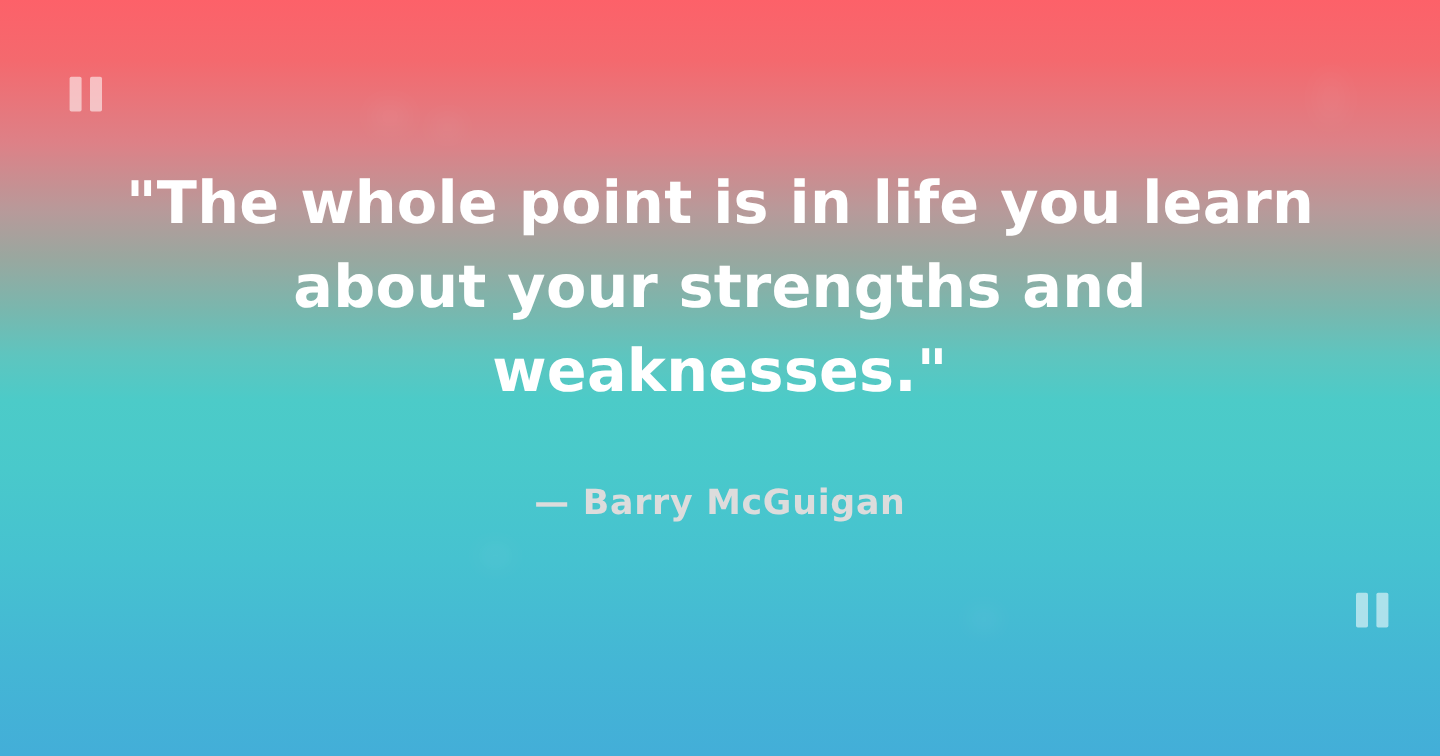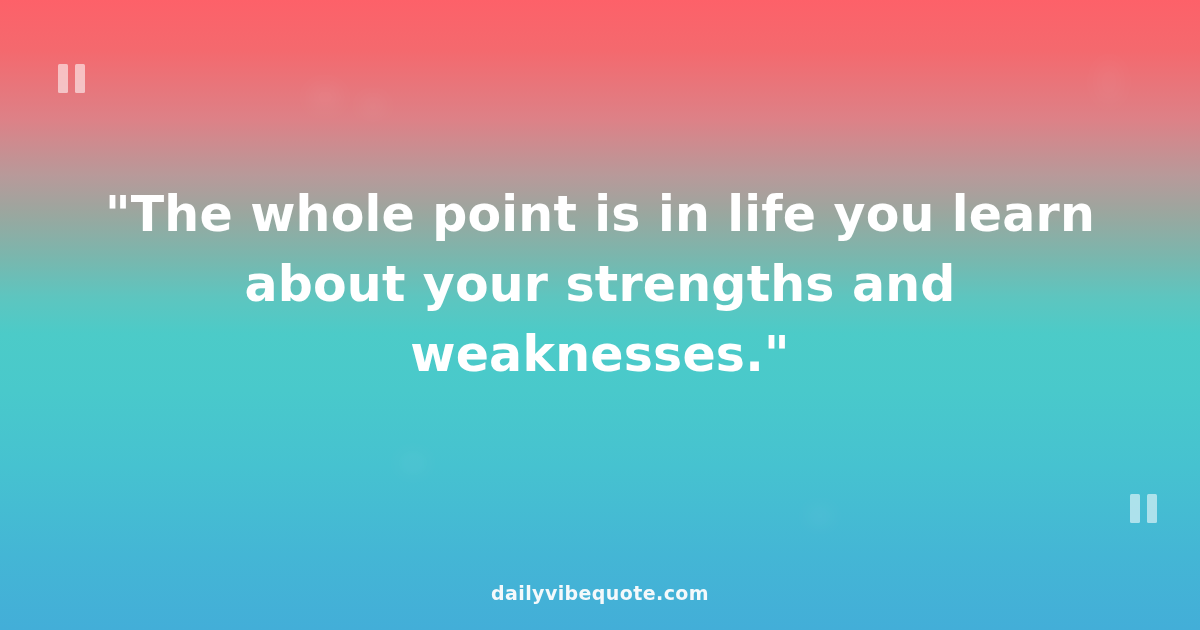--- a/index.html
+++ b/index.html
@@ -140,17 +140,17 @@
     <span class="bar"></span>
   </div>
 
   <div class="quote-glyph bottom-right">
     <span class="bar"></span>
     <span class="bar"></span>
   </div>
 
   <div class="content">
     <p class="quote-text">"The whole point is in life you learn about your strengths and weaknesses."</p>
+    <p class="quote-attribution">— Barry McGuigan</p>
   </div>
 
-  <div class="site-footer">dailyvibequote.com</div>
 
 </div>
 
 </body></html>

